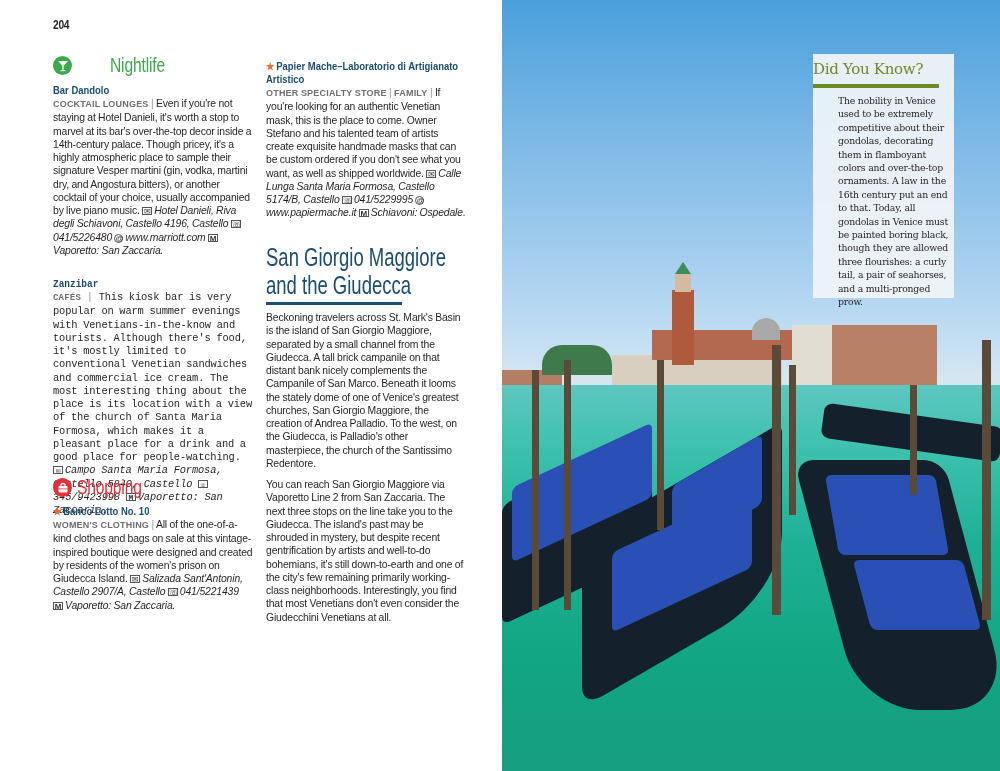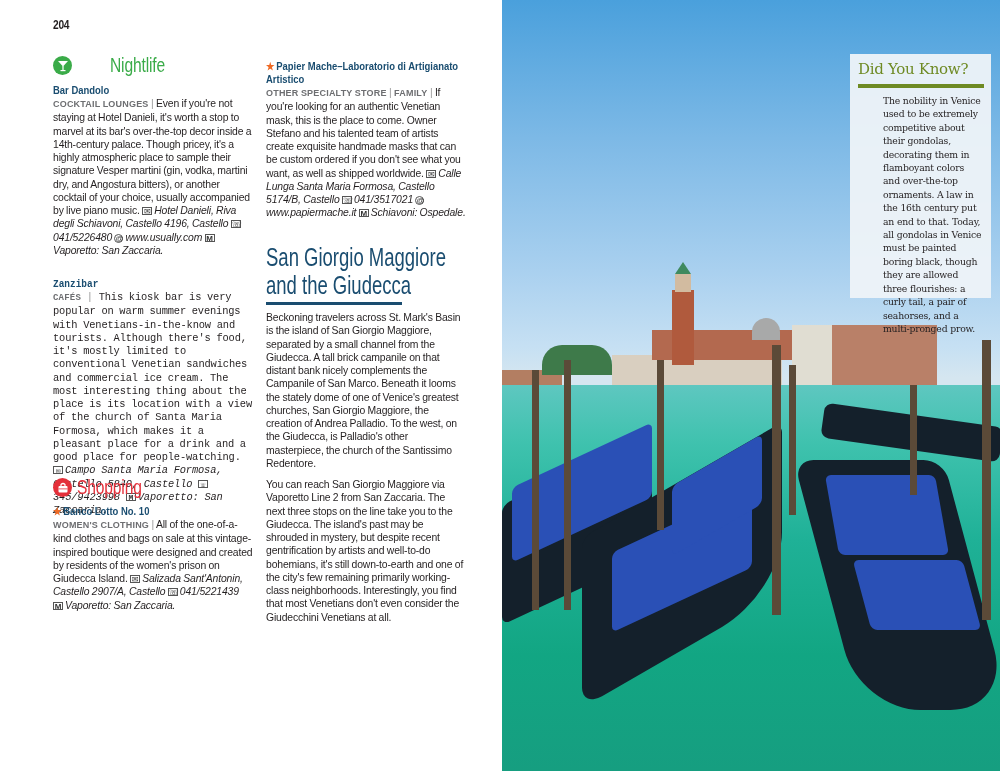--- a/index.html
+++ b/index.html
@@ -37,21 +37,21 @@
     background: linear-gradient(180deg, #5ec7c0 0%, #3fc2ae 15%, #1fb197 40%, #12a683 70%, #169e80 100%); }
   .skyline { position: absolute; left: 0; top: 355px; width: 100%; height: 32px; }
   .building { position: absolute; background: #c38a6d; }
   .tower { position: absolute; left: 170px; top: 290px; width: 22px; height: 75px; background: #b05a3d; }
   .tower-top { position: absolute; left: 173px; top: 262px; width: 16px; height: 30px; background: linear-gradient(#3f8a5f 0 40%, #d2bba0 40%); clip-path: polygon(50% 0, 100% 40%, 100% 100%, 0 100%, 0 40%); }
   .dome { position: absolute; left: 250px; top: 318px; width: 28px; height: 22px; border-radius: 14px 14px 0 0; background: #a8a9a9; }
   .pole { position: absolute; width: 7px; background: #5b4a38; }
   .gondola { position: absolute; background: #14202b; border-radius: 8px; }
   .cover { position: absolute; background: #2a50b6; border-radius: 6px; }
 
-  .dyk { position: absolute; left: 850px; top: 54px; width: 141px; height: 244px; background: rgba(238,243,248,0.95); padding: 5px 8px; }
+  .dyk { position: absolute; left: 813px; top: 54px; width: 141px; height: 244px; background: rgba(238,243,248,0.95); padding: 5px 0; }
   .dyk-title { font-family: "DejaVu Serif", serif; font-size: 15px; color: #6e8a23; letter-spacing: -0.3px; line-height: 20px; }
   .dyk-rule { width: 126px; height: 4px; background: #6e8a23; margin: 5px 0 6px; }
   .dyk-body { font-family: "DejaVu Serif", serif; font-size: 9.3px; line-height: 13.4px; color: #231f20; letter-spacing: -0.2px; margin-left: 25px; }
 </style>
 </head>
 <body>
 
 <div class="page-left">
   <div class="page-num">204</div>
 
@@ -67,21 +67,21 @@
       <span class="sec-title" style="color:#3aab48;">Nightlife</span>
     </div>
 
     <div class="listing" style="top:84px;">
       <div class="listing-name">Bar Dandolo</div>
       <div class="body-text">
         <span class="cat">COCKTAIL LOUNGES</span>
         <span class="sep"> | </span><span>Even if you're not staying at Hotel Danieli, it's worth a stop to marvel at its bar's over-the-top decor inside a 14th-century palace. Though pricey, it's a highly atmospheric place to sample their signature Vesper martini (gin, vodka, martini dry, and Angostura bitters), or another cocktail of your choice, usually accompanied by live piano music.</span>
         <span class="gl">✉</span><span class="ital">Hotel Danieli, Riva degli Schiavoni, Castello 4196, Castello</span>
         <span class="gl">☏</span><span class="ital">041/5226480</span>
-        <span class="gl web">@</span><span class="ital">www.usually.com</span>
+        <span class="gl web">@</span><span class="ital">www.marriott.com</span>
         <span class="gl metro">M</span><span class="ital">Vaporetto: San Zaccaria.</span>
       </div>
     </div>
 
     <div class="listing" style="top:278px;font-family:Liberation Mono, monospace;">
       <div class="listing-name">Zanzibar</div>
       <div class="body-text">
         <span class="cat">CAFÉS</span>
         <span class="sep"> | </span><span>This kiosk bar is very popular on warm summer evenings with Venetians-in-the-know and tourists. Although there's food, it's mostly limited to conventional Venetian sandwiches and commercial ice cream. The most interesting thing about the place is its location with a view of the church of Santa Maria Formosa, which makes it a pleasant place for a drink and a good place for people-watching.</span>
         <span class="gl">✉</span><span class="ital">Campo Santa Maria Formosa, Castello 5840, Castello</span>
@@ -114,21 +114,21 @@
   </div>
 
   <div class="col col2">
     <div class="listing" style="top:60px;">
       <div class="listing-name" style="white-space:normal; width:220px;"><span class="star">★</span><span>Papier Mache–Laboratorio di Artigianato Artistico</span></div>
       <div class="body-text">
         <span class="cat">OTHER SPECIALTY STORE</span>
         <span class="sep"> | </span><span class="cat">FAMILY</span>
         <span class="sep"> | </span><span>If you're looking for an authentic Venetian mask, this is the place to come. Owner Stefano and his talented team of artists create exquisite handmade masks that can be custom ordered if you don't see what you want, as well as shipped worldwide.</span>
         <span class="gl">✉</span><span class="ital">Calle Lunga Santa Maria Formosa, Castello 5174/B, Castello</span>
-        <span class="gl">☏</span><span class="ital">041/3517021</span>
+        <span class="gl">☏</span><span class="ital">041/5229995</span>
         <span class="gl web">@</span><span class="ital">www.papiermache.it</span>
         <span class="gl metro">M</span><span class="ital">Schiavoni: Ospedale.</span>
       </div>
     </div>
   </div>
 
   <div class="h2">
     <div>San Giorgio Maggiore</div>
     <div>and the Giudecca</div>
   </div>

